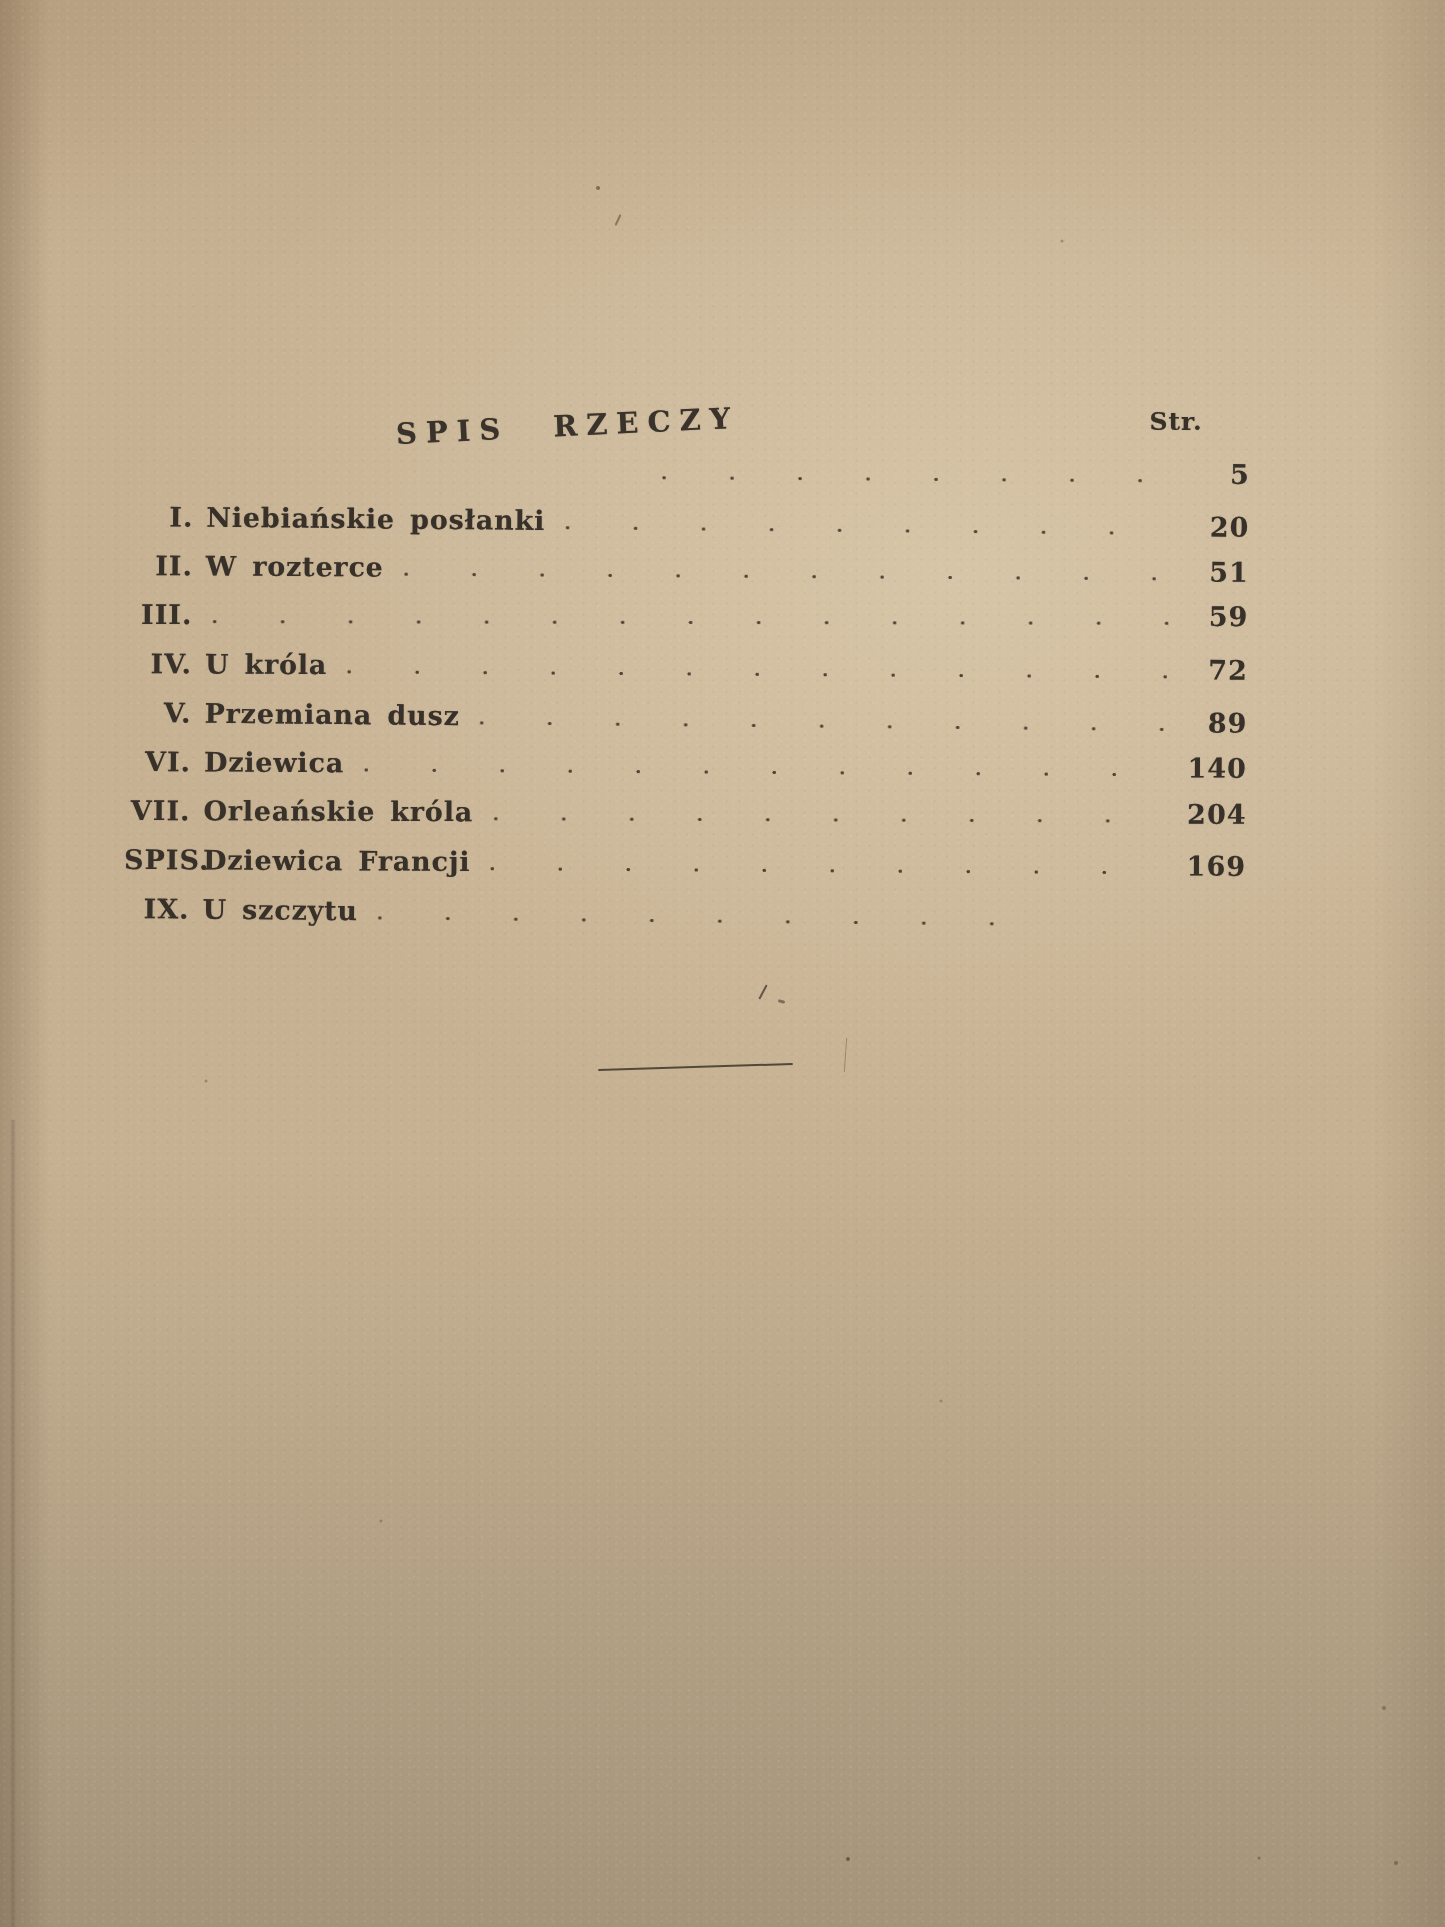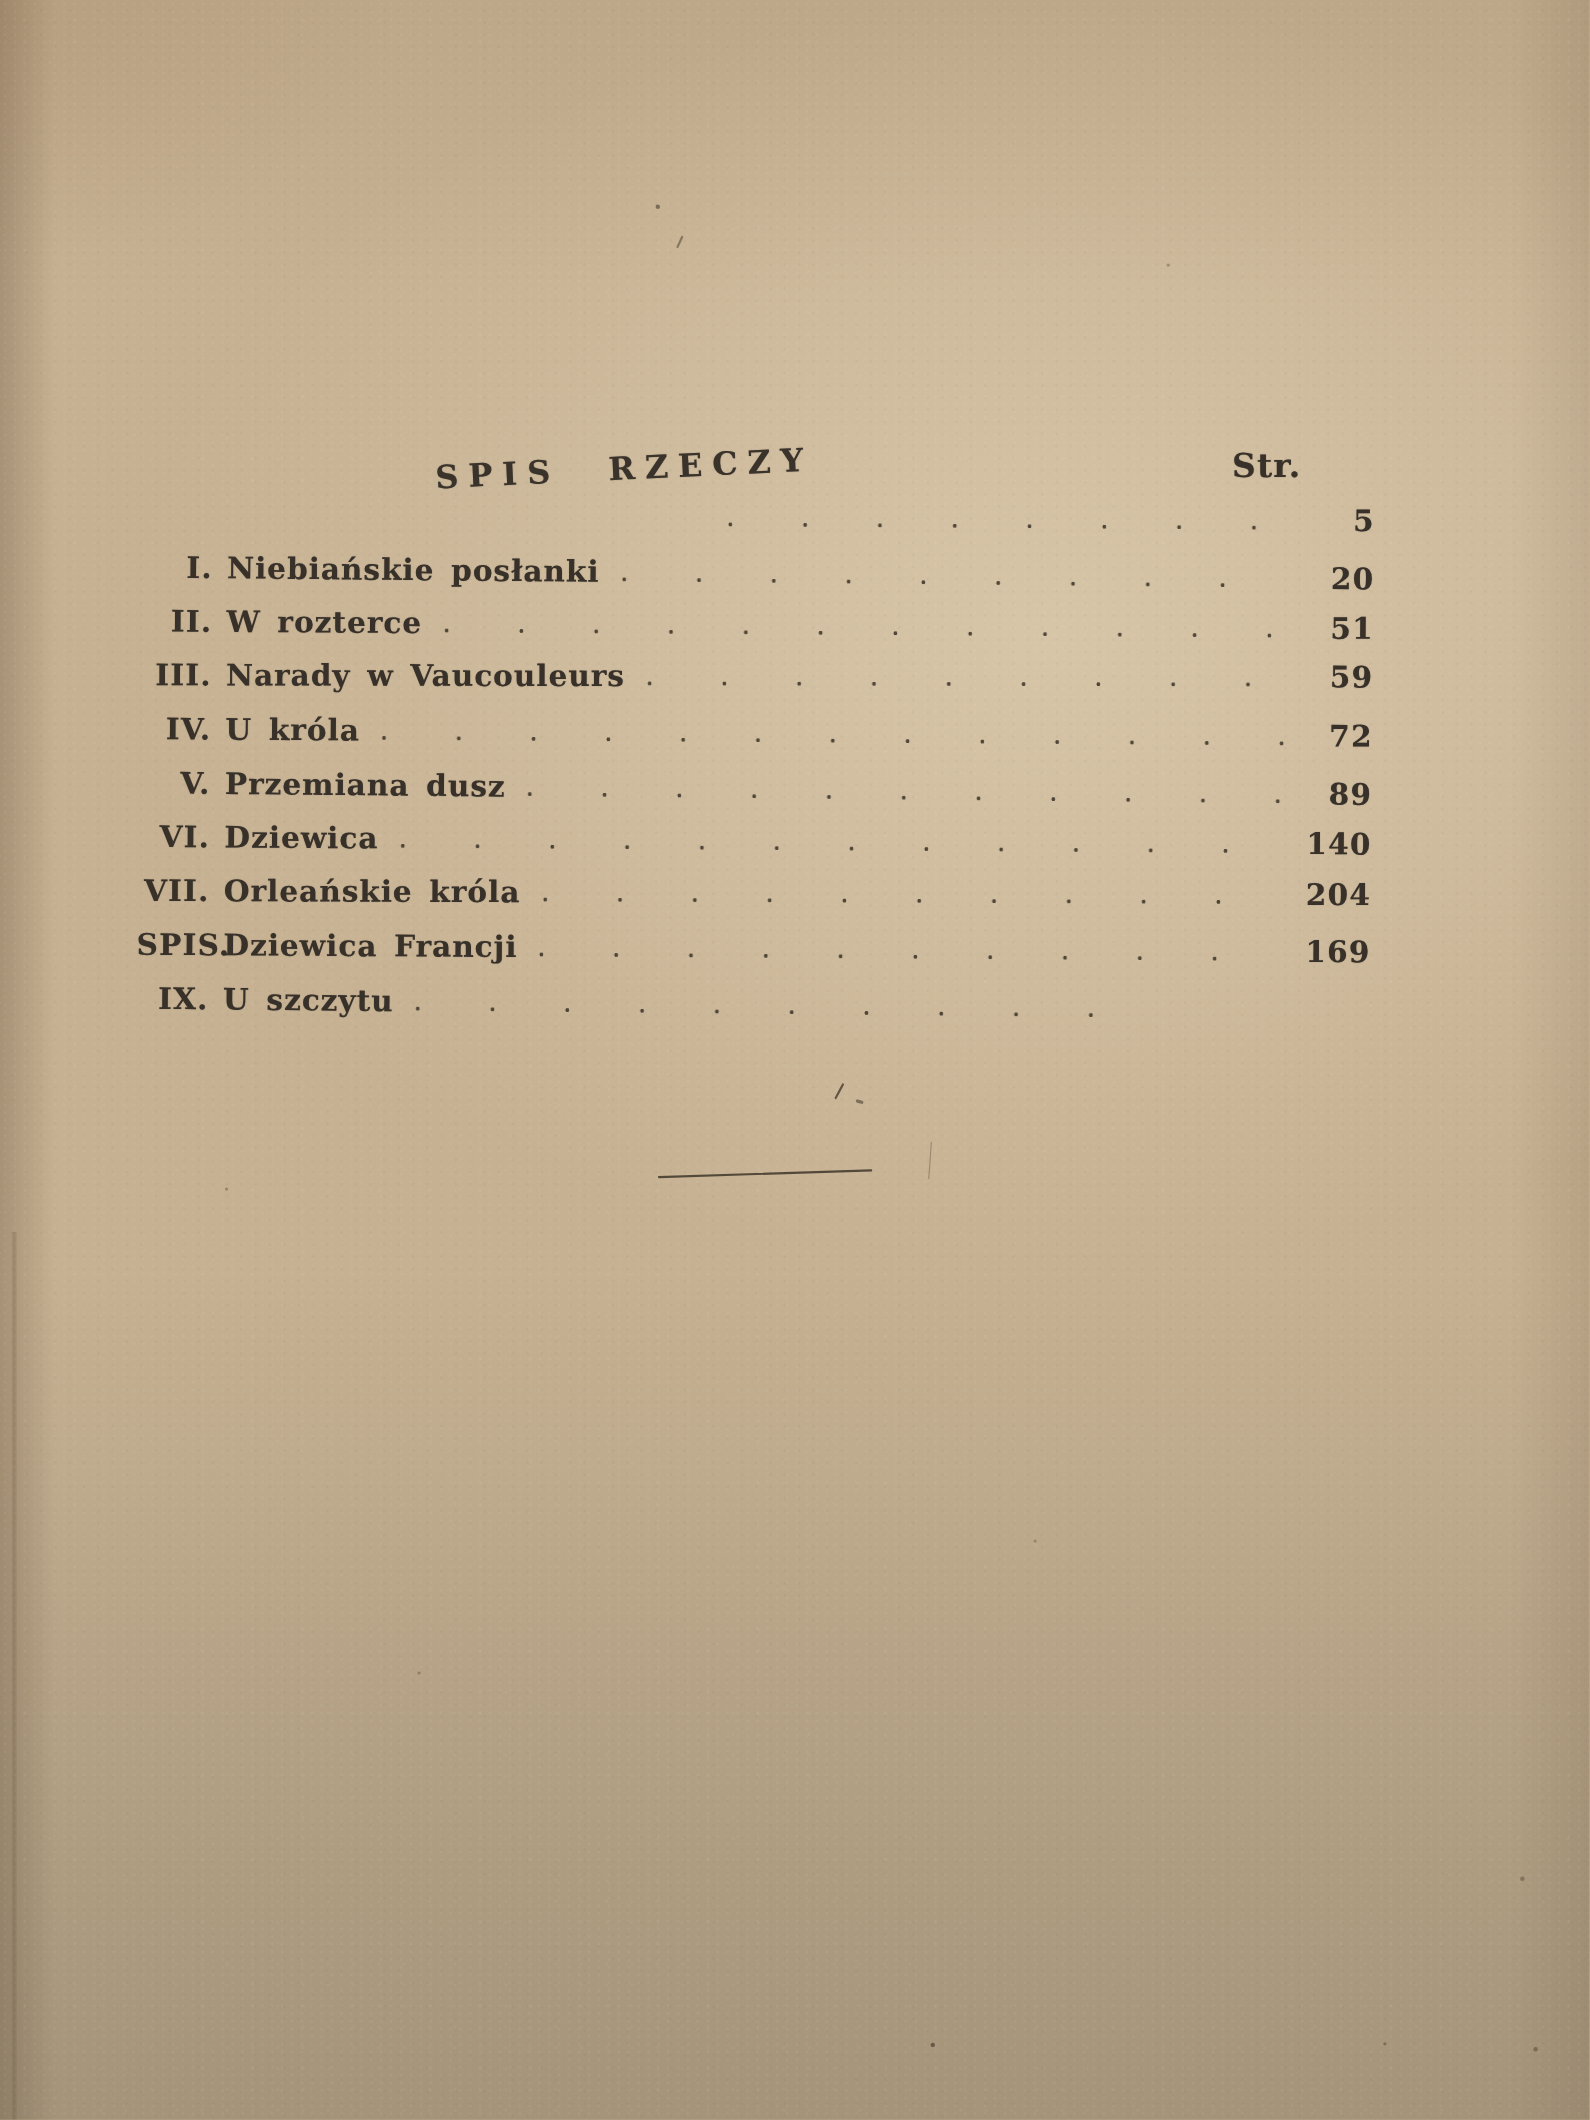--- a/index.html
+++ b/index.html
@@ -31,21 +31,21 @@
   }
   .title{
     position:absolute;left:396px;top:398px;
     font-size:29px;font-weight:700;
     letter-spacing:9px;word-spacing:25px;white-space:nowrap;
     transform:rotate(-2.7deg);transform-origin:left center;
     color:#3a332b;text-shadow:0 0 1px rgba(58,51,43,0.55);
   }
   .str-header{
     position:absolute;left:1120px;top:407px;width:112px;
-    text-align:left;font-size:30px;font-weight:700;letter-spacing:1px;
+    text-align:center;font-size:25px;font-weight:700;letter-spacing:1px;
     text-shadow:0 0 1px rgba(58,51,43,0.5);
   }
   .toc{
     position:absolute;left:128px;top:452px;width:1122px;
     transform:rotate(0.55deg);transform-origin:0 0;
   }
   .toc-row{
     display:flex;align-items:baseline;height:49px;
     font-size:27px;font-weight:700;
     text-shadow:0 0 1px rgba(58,51,43,0.45);
@@ -127,21 +127,20 @@
 
   <div class="toc-row">
     <span class="roman">II.</span>
     <span class="label">W rozterce</span>
     <span class="leader"></span>
     <span class="pagenum">51</span>
   </div>
 
   <div class="toc-row">
     <span class="roman">III.</span>
-    <span class="label">Narady w Vaucouleurs</span>
     <span class="leader"></span>
     <span class="pagenum">59</span>
   </div>
 
   <div class="toc-row">
     <span class="roman">IV.</span>
     <span class="label">U króla</span>
     <span class="leader"></span>
     <span class="pagenum">72</span>
   </div>

